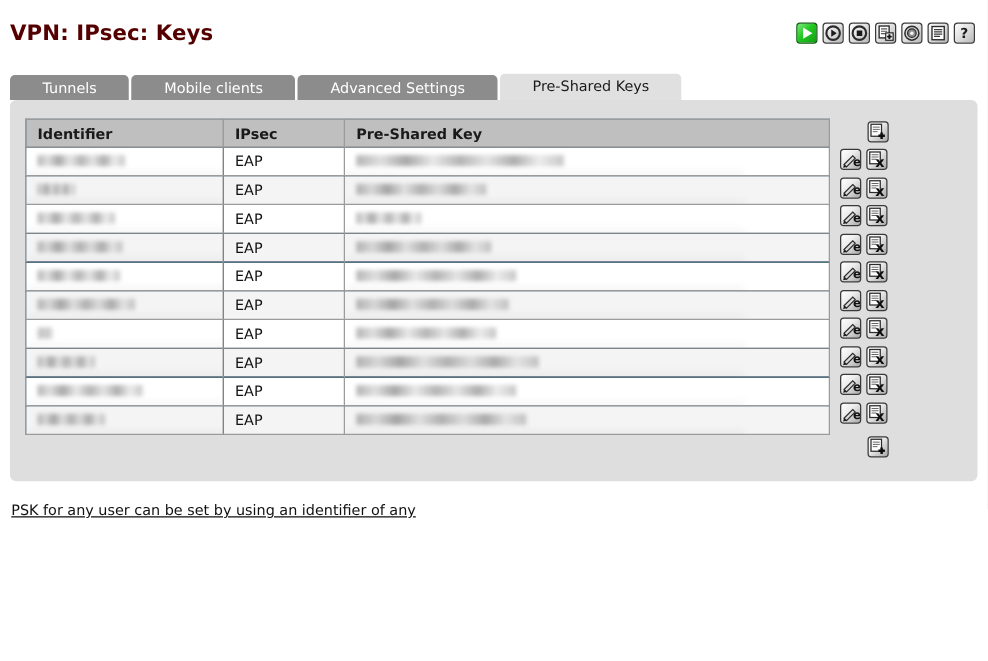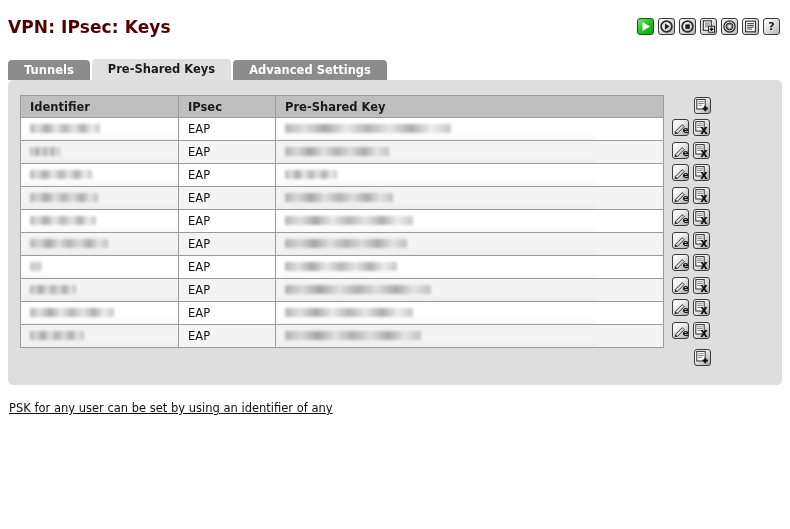--- a/index.html
+++ b/index.html
@@ -69,23 +69,23 @@
     top: 59px;
     height: 21px;
     display: flex;
     align-items: flex-end;
     gap: 2px;
     z-index: 5;
   }
   .tab {
     height: 20px;
     line-height: 20px;
-    padding: 0 16px;
+    padding: 0 26px;
     font-size: 11.5px;
-    font-weight: bold;
+    font-weight: normal;
     color: #ffffff;
     background: #8c8c8c;
     border-top-left-radius: 4px;
     border-top-right-radius: 4px;
     white-space: nowrap;
     cursor: pointer;
     box-sizing: border-box;
   }
   .tab.active {
     background: #e0e0e0;
@@ -296,22 +296,23 @@
       <svg width="15" height="15" viewBox="0 0 15 15">
         <text x="7.5" y="11.4" font-family="DejaVu Sans, sans-serif" font-size="11" font-weight="bold" text-anchor="middle" fill="#1a1a1a">?</text>
       </svg>
     </span>
 
   </div>
 </div>
 
 <div class="tabbar">
     <div class="tab">Tunnels</div>
+    <div class="tab">Mobile clients</div>
+    <div class="tab">Advanced Settings</div>
     <div class="tab active">Pre-Shared Keys</div>
-    <div class="tab">Advanced Settings</div>
   </div>
 
 <div class="panel">
   <table class="psk-table">
     <colgroup>
       <col class="col-id">
         <col class="col-type">
         <col class="col-key">
     </colgroup>
     <thead>

